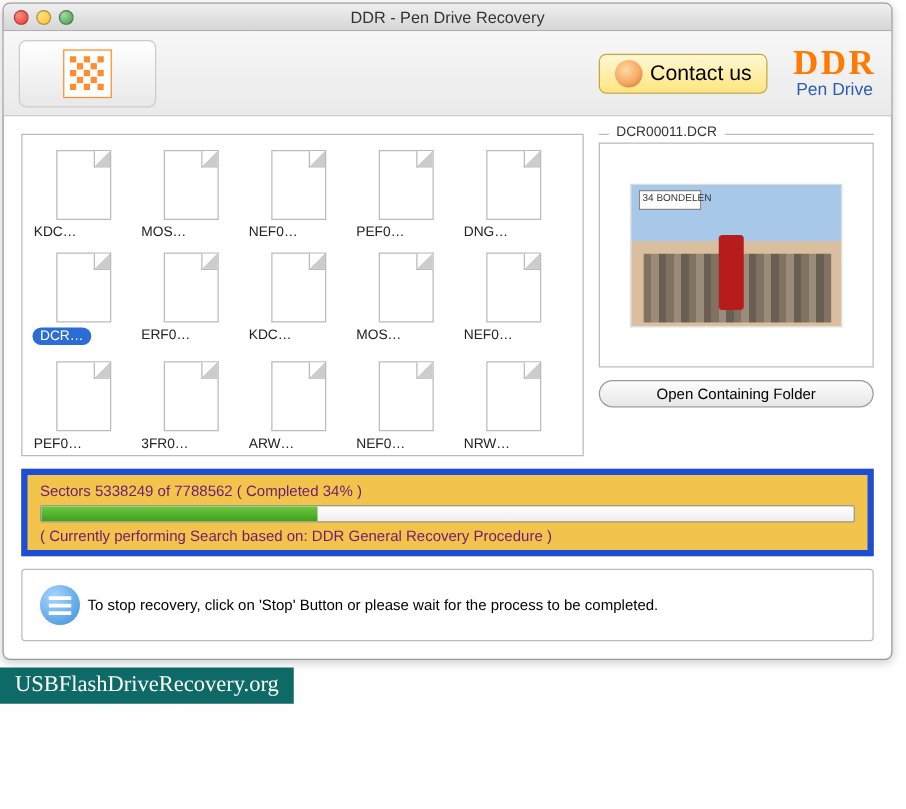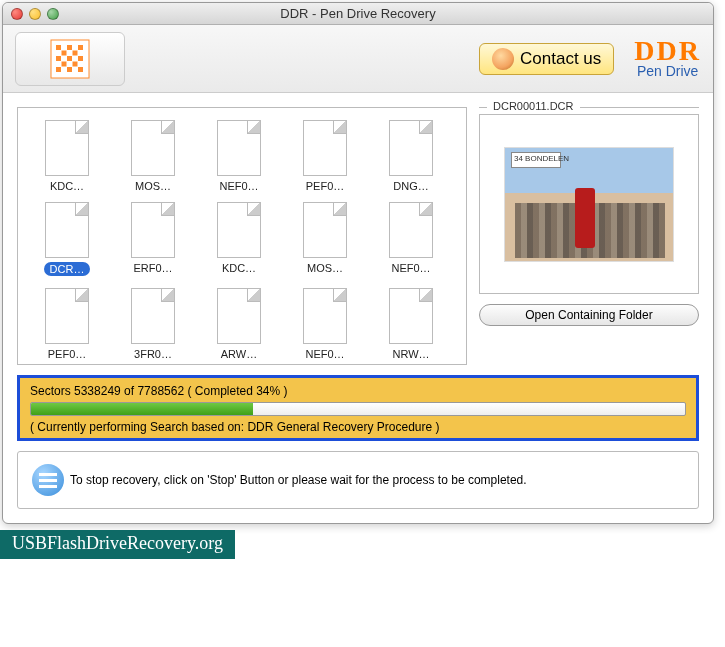--- a/index.html
+++ b/index.html
@@ -78,21 +78,21 @@
   .files-panel {
     width: 450px; height: 258px;
     border: 1px solid #bbb;
     background: #fff;
     overflow: hidden;
     padding: 8px 6px;
   }
   .file-grid { display: flex; flex-wrap: wrap; gap: 0; }
   .file-item {
     width: 86px;
-    text-align: center;
+    text-align: left;
     padding: 4px 2px 6px;
     font-size: 11px;
   }
   .file-icon {
     width: 44px; height: 56px; margin: 0 auto 4px;
     background: #fff;
     border: 1px solid #bbb;
     position: relative;
   }
   .file-icon:before {
@@ -146,23 +146,23 @@
     background: linear-gradient(#fdfdfd, #e6e6e6);
     font-size: 12px;
     cursor: pointer;
   }
   .mac-btn.disabled { color: #aaa; cursor: default; }
   .open-folder { margin-top: 10px; width: 100%; }
   .progress-section { margin-top: 10px; display: flex; gap: 12px; align-items: flex-start; }
   .progress-box {
     flex: 1;
     background: #f3c44b;
-    border: 3px solid #1d4ed8;
+    border: 5px solid #1d4ed8;
     padding: 6px 10px 4px;
-    color: #000000;
+    color: #701a75;
   }
   .progress-line { font-size: 12px; margin-bottom: 4px; }
   .bar-wrap { height: 14px; background: linear-gradient(#fff, #eee); border: 1px solid #999; border-radius: 2px; overflow: hidden; margin-bottom: 4px; }
   .bar-fill { height: 100%; width: 34%; background: linear-gradient(#6ec844, #3fa018); }
   .search-line { font-size: 12px; }
   .stop-col { width: 198px; display: flex; flex-direction: column; align-items: flex-end; }
   .stop-col .mac-btn { width: 120px; margin-top: 18px; }
   .nav-row { margin-top: 8px; display: flex; gap: 8px; align-items: center; }
   .nav-row .spacer2 { flex: 1; }
   .info-box {

